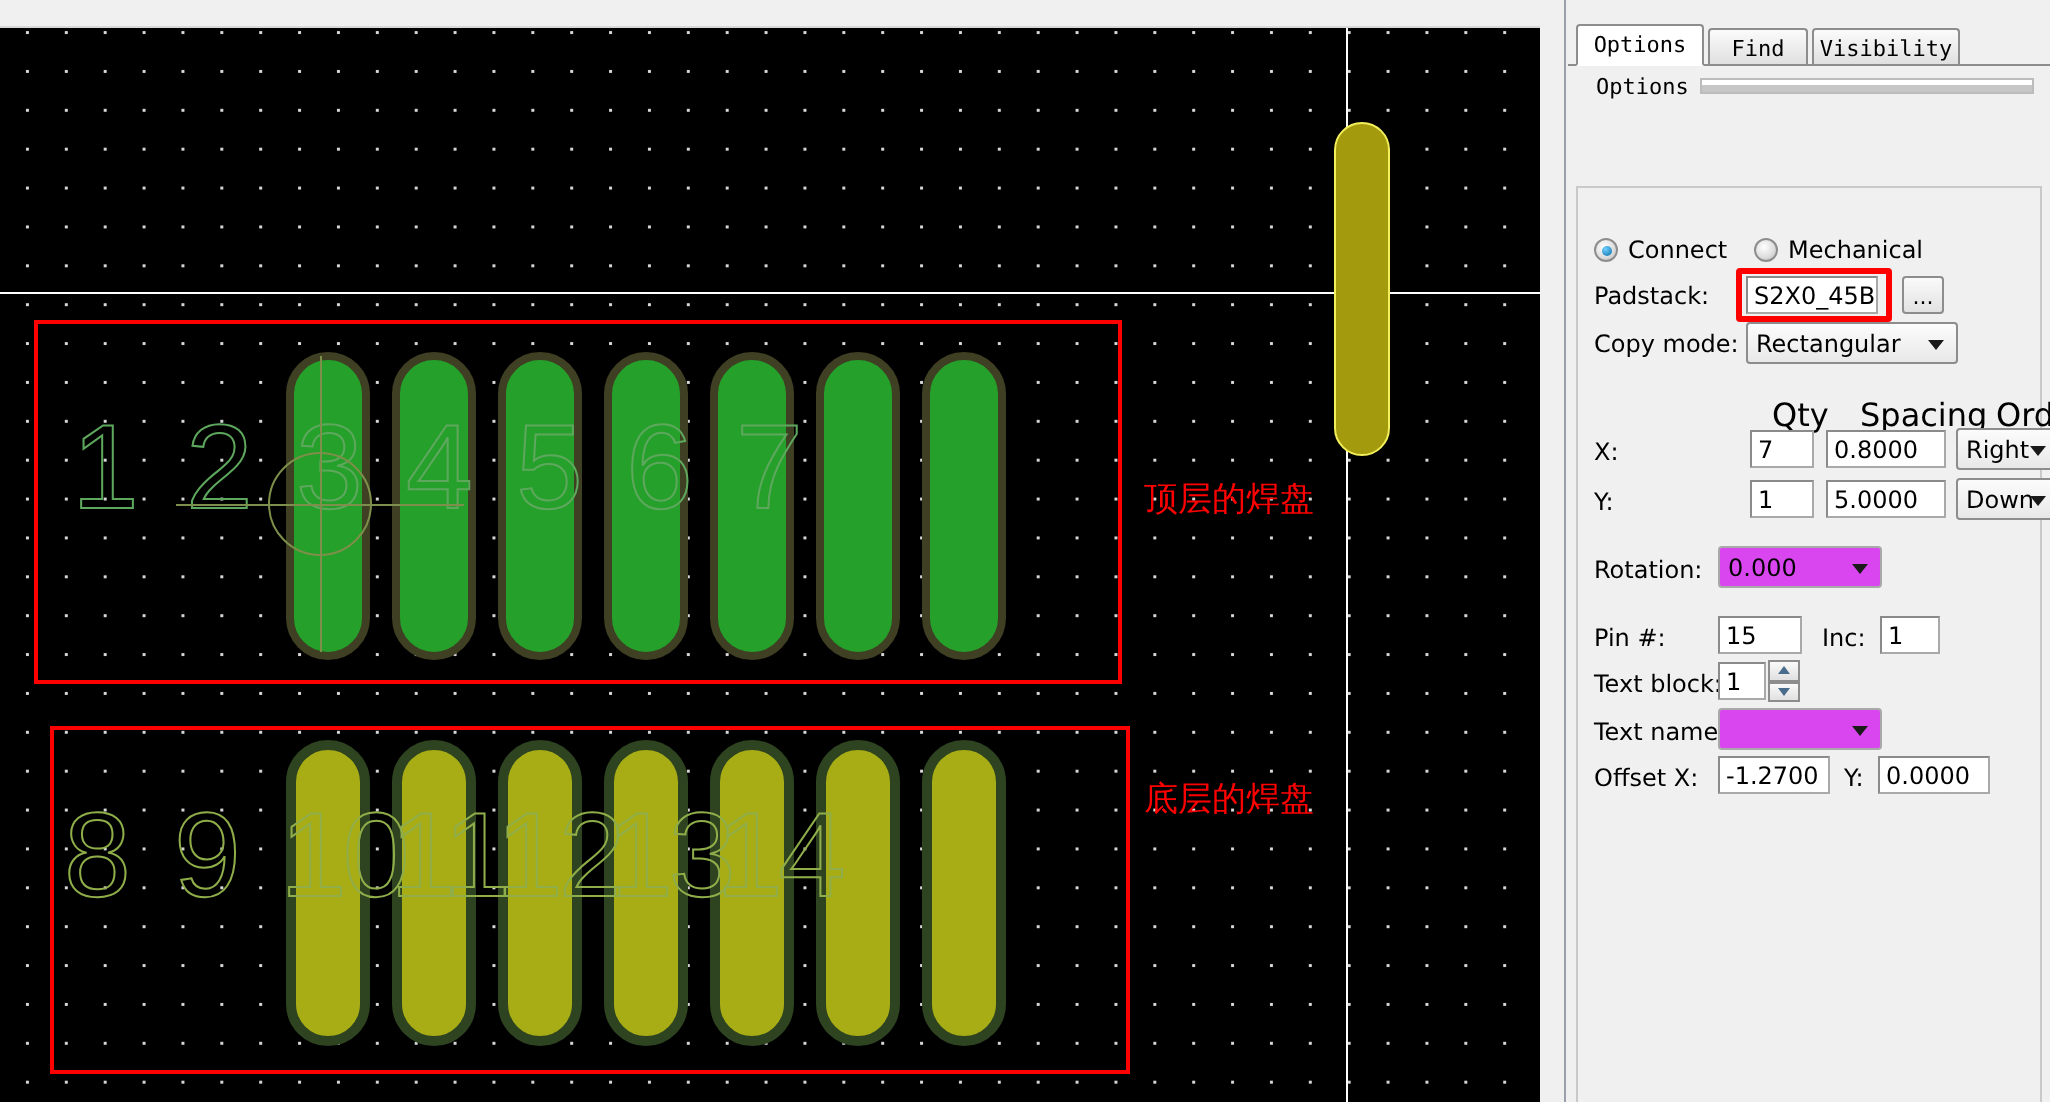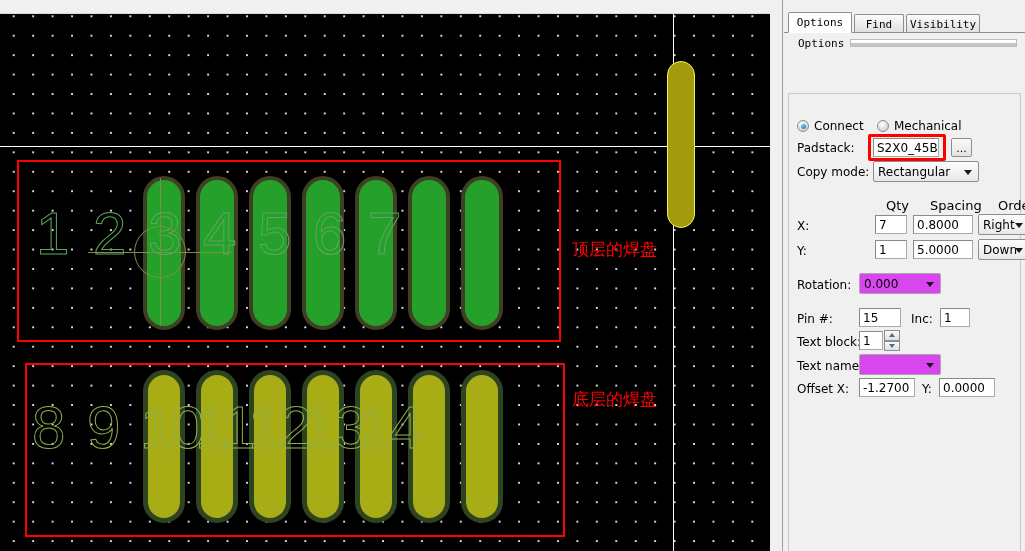--- a/index.html
+++ b/index.html
@@ -213,21 +213,21 @@
     border-left: 4px solid transparent;
     border-right: 4px solid transparent;
     border-top: 5px solid #1a1a1a;
   }
   .combo.flat {
     background: #d946ef;
     border: 1px solid #a9a9a9;
   }
   .colhdr {
     position: absolute;
-    font-family: "DejaVu Sans", sans-serif; font-size: 13px; color: #000;
+    font-family: "DejaVu Sans", sans-serif; font-size: 16px; color: #000;
   }
   .spin {
     position: absolute; width: 16px; height: 21px;
     display: flex; flex-direction: column;
   }
   .spin div {
     flex: 1;
     background: linear-gradient(#fafafa, #e0e0e0);
     border: 1px solid #8d8d8d;
     display: flex; align-items: center; justify-content: center;

